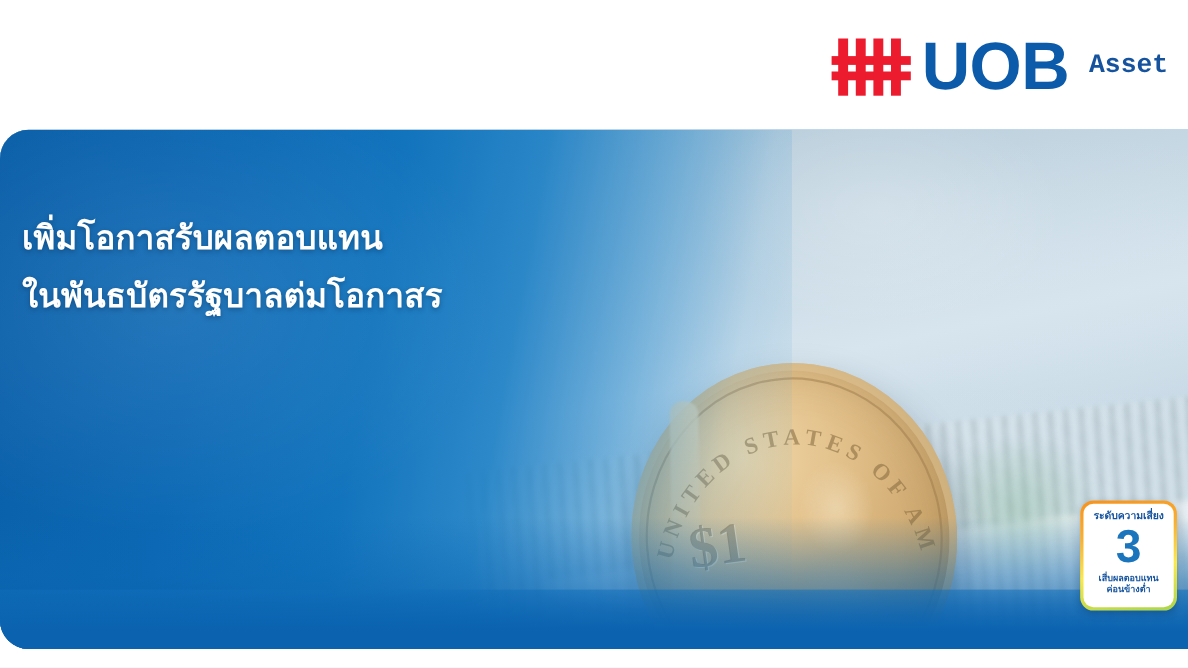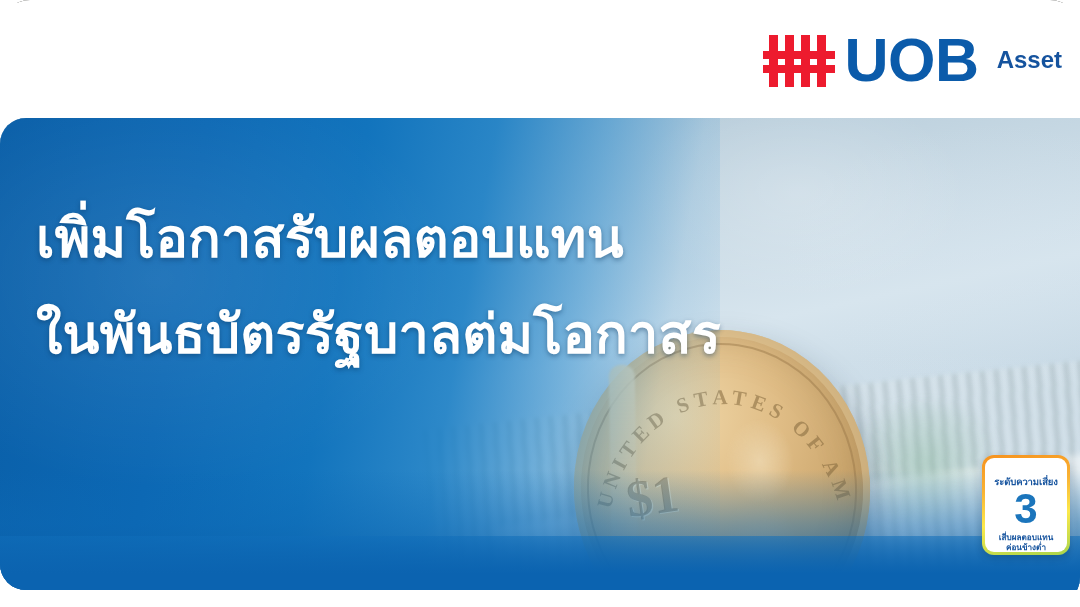--- a/index.html
+++ b/index.html
@@ -11,21 +11,20 @@
   body {
     font-family: "Liberation Sans", "DejaVu Sans", sans-serif;
   }
 
   .page {
     position: relative;
     width: 1080px;
     height: 607px;
     background: #ffffff;
     overflow: hidden;
-    border-radius: 30px;
   }
 
   
   .top-edge-strip {
     position: absolute;
     top: 0; left: 0;
     width: 1080px;
     height: 3px;
     background: #1a1a16;
   }
@@ -84,20 +83,21 @@
   .logo-sub {
     display: flex;
     flex-direction: column;
     justify-content: center;
     line-height: 1.18;
     font-size: 24px;
     font-weight: 600;
     color: #15539E;
     padding-left: 4px;
     flex: none;
+    font-family: Liberation Mono, monospace;
   }
 
   
   .banner {
     position: absolute;
     left: 0;
     top: 118px;
     width: 1080px;
     height: 472px;
     border-radius: 26px 0 0 26px;
@@ -249,25 +249,25 @@
     left: 0;
     bottom: 0;
     width: 1080px;
     height: 54px;
     background: linear-gradient(180deg, rgba(16,110,186,0.55), #0b63b0 70%);
   }
 
   
   .headline {
     position: absolute;
-    left: 36px;
+    left: 20px;
     top: 72px;
     width: 580px;
     color: #ffffff;
-    font-size: 54px;
+    font-size: 30px;
     font-weight: 700;
     line-height: 1.78;
     letter-spacing: 0.2px;
     text-shadow: 0 2px 5px rgba(6,48,88,0.45);
   }
   .headline .line { display: block; white-space: nowrap; }
 
   
   .risk-badge {
     position: absolute;
@@ -283,21 +283,21 @@
   }
   .risk-inner {
     width: 100%;
     height: 100%;
     border-radius: 9px;
     background: #ffffff;
     display: flex;
     flex-direction: column;
     align-items: center;
     justify-content: flex-start;
-    padding-top: 19px;
+    padding-top: 7px;
     box-sizing: border-box;
   }
   .risk-title {
     font-size: 9.5px;
     font-weight: 700;
     color: #15539E;
     line-height: 1;
     letter-spacing: -0.1px;
   }
   .risk-number {

